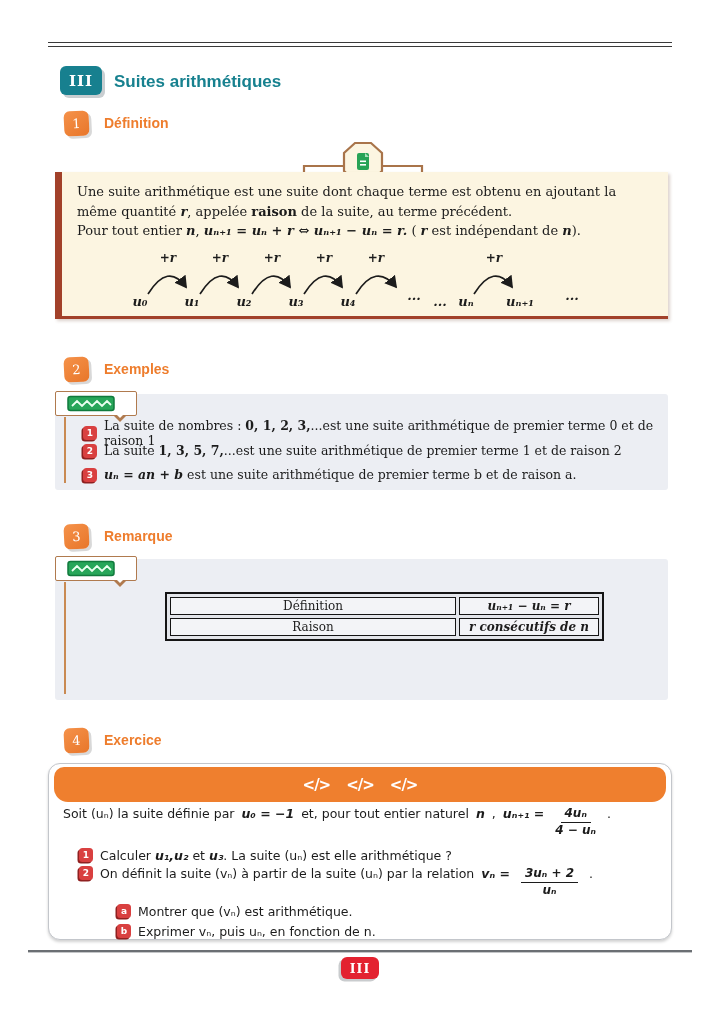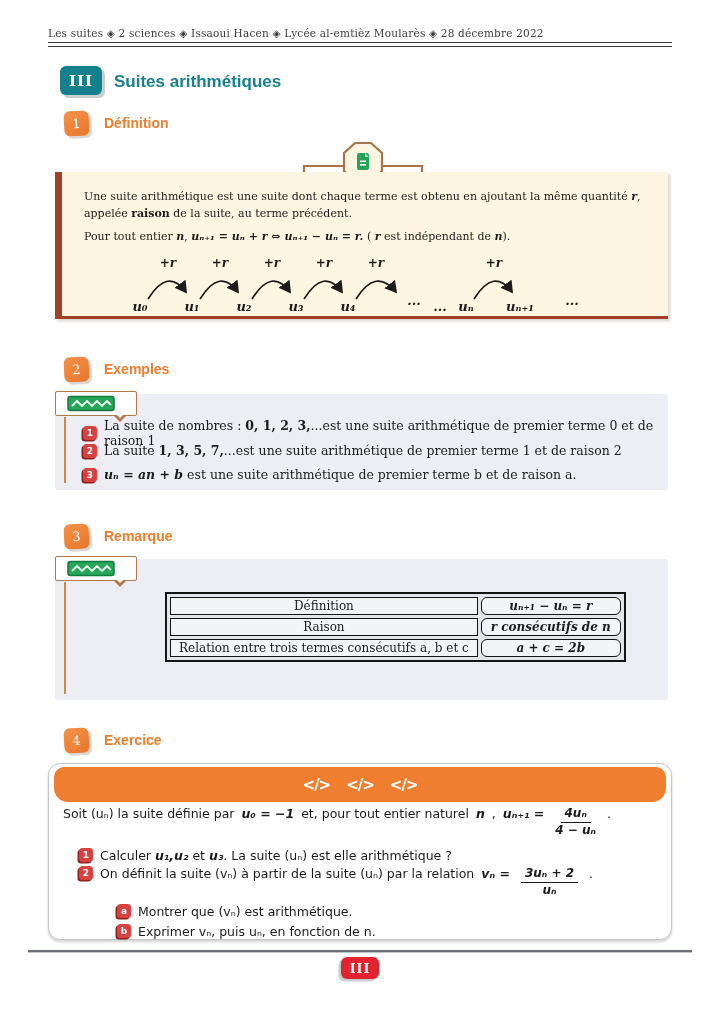--- a/index.html
+++ b/index.html
@@ -22,21 +22,21 @@
   .sec-head{height:26px;}
   .sec-badge{position:absolute;left:0;top:0;width:25px;height:25px;background:linear-gradient(145deg,#f5924a,#e8762a);
              border-radius:6px;transform:rotate(-3deg);box-shadow:2.5px 2.5px 0 #d8d8d8;
              color:#fff;font-size:13px;display:flex;align-items:center;justify-content:center;}
   .sec-label{position:absolute;left:40px;top:4px;font-size:14px;font-weight:bold;color:#ee7d2d;}
 
   
   .def-box{left:55px;top:172px;width:613px;height:147px;box-sizing:border-box;background:#fcf5e1;
            border-left:7px solid #a2412a;border-bottom:3px solid #a2412a;
            box-shadow:2px 2px 3px rgba(120,80,60,.25);padding:10px 14px 0 15px;}
-  .def-box p{margin:7px;font-size:11px;line-height:1.5;}
+  .def-box p{margin:0;font-size:13px;line-height:1.5;}
   .m{font-style:italic;font-weight:bold;}
   .bold{font-weight:bold;}
   .seq{display:block;margin:9px auto 0 auto;}
   .seq text{font-size:13px;font-style:italic;font-weight:bold;
             font-family:"DejaVu Serif","DejaVu Sans",serif;fill:#1c1c1c;}
   .seq .plusr{font-size:12px;}
 
   
   .panel{background:#eceef3;border-radius:3px;}
   .panel-ex{left:55px;top:394px;width:613px;height:96px;}
@@ -52,21 +52,21 @@
   .rbadge{display:inline-flex;width:14px;height:14px;background:#d94040;border-radius:3.5px;
           color:#fff;font-size:9px;font-weight:bold;align-items:center;justify-content:center;
           box-shadow:-1.5px 1.5px 0 #8f2020;flex:0 0 auto;font-family:"DejaVu Sans","Liberation Sans",sans-serif;}
 
   
   .rtable{position:absolute;left:110px;top:33px;border-collapse:separate;border-spacing:3px;
           border:2px solid #141414;background:#e3e5ea;}
   .rtable td{border:1.6px solid #141414;background:#f3f4f7;padding:0 8px;height:16px;
              text-align:center;font-size:12px;white-space:nowrap;}
   .rtable .tl{width:268px;}
-  .rtable .tv{width:122px;font-style:italic;font-weight:bold;border-radius:6px;}
+  .rtable .tv{width:122px;font-style:italic;font-weight:bold;}
 
   
   .ex-card{left:48px;top:763px;width:624px;height:177px;box-sizing:border-box;background:#fff;
            border:1.6px solid #c3c6cb;border-radius:12px;box-shadow:0 2px 3px rgba(0,0,0,.18);}
   .ex-bar{position:absolute;left:5px;right:5px;top:3px;height:35px;background:#ef7f2e;
           border-radius:10px 10px 14px 14px;display:flex;align-items:center;justify-content:center;gap:16px;}
   .code-ic{color:#fff;font-weight:bold;font-size:15px;letter-spacing:-1px;font-family:"DejaVu Sans","Liberation Sans",sans-serif;}
   .ex-row{position:absolute;display:flex;gap:7px;font-size:12.5px;
           font-family:"DejaVu Sans","Liberation Sans",sans-serif;}
   .frac{display:inline-flex;flex-direction:column;align-items:center;margin:0 4px;
@@ -77,21 +77,20 @@
   .foot-rule{left:28px;top:950px;width:664px;height:2px;background:#6b6f73;border-bottom:1.5px solid #c4c6c8;}
   .page-badge{left:341px;top:957px;width:38px;height:22px;background:#e32230;border-radius:6px;
               box-shadow:-2.5px 2.5px 0 #c9ccce;color:#fff;font-size:12.5px;font-weight:bold;
               display:flex;align-items:center;justify-content:center;letter-spacing:1px;}
 </style>
 </head>
 <body>
 
 <div class="page">
 
-  <div class="abs meta">Les suites  ◈ 2 sciences  ◈  Issaoui Hacen ◈ Lycée al-emtièz Moularès ◈ 28 décembre 2022</div>
   <div class="abs meta-rule"></div>
 
   <div class="abs ch-badge">III</div>
   <div class="abs ch-title sans">Suites arithmétiques</div>
 
   <div class="abs sec-head" style="left:64px;top:111px;">
     <span class="sec-badge">1</span>
     <span class="sec-label sans">Définition</span>
   </div>
 
@@ -184,24 +183,20 @@
     <table class="rtable">
       <tbody>
           <tr>
         <td class="tl">Définition</td>
         <td class="tv">uₙ₊₁ − uₙ = r</td>
       </tr>
       <tr>
         <td class="tl">Raison</td>
         <td class="tv">r consécutifs de n</td>
       </tr>
-      <tr>
-        <td class="tl">Relation entre trois termes consécutifs a, b et c</td>
-        <td class="tv">a + c = 2b</td>
-      </tr>
     </tbody>
       </table>
   </div>
 
   <div class="abs sec-head" style="left:64px;top:728px;">
     <span class="sec-badge">4</span>
     <span class="sec-label sans">Exercice</span>
   </div>
 
   <div class="abs ex-card">

